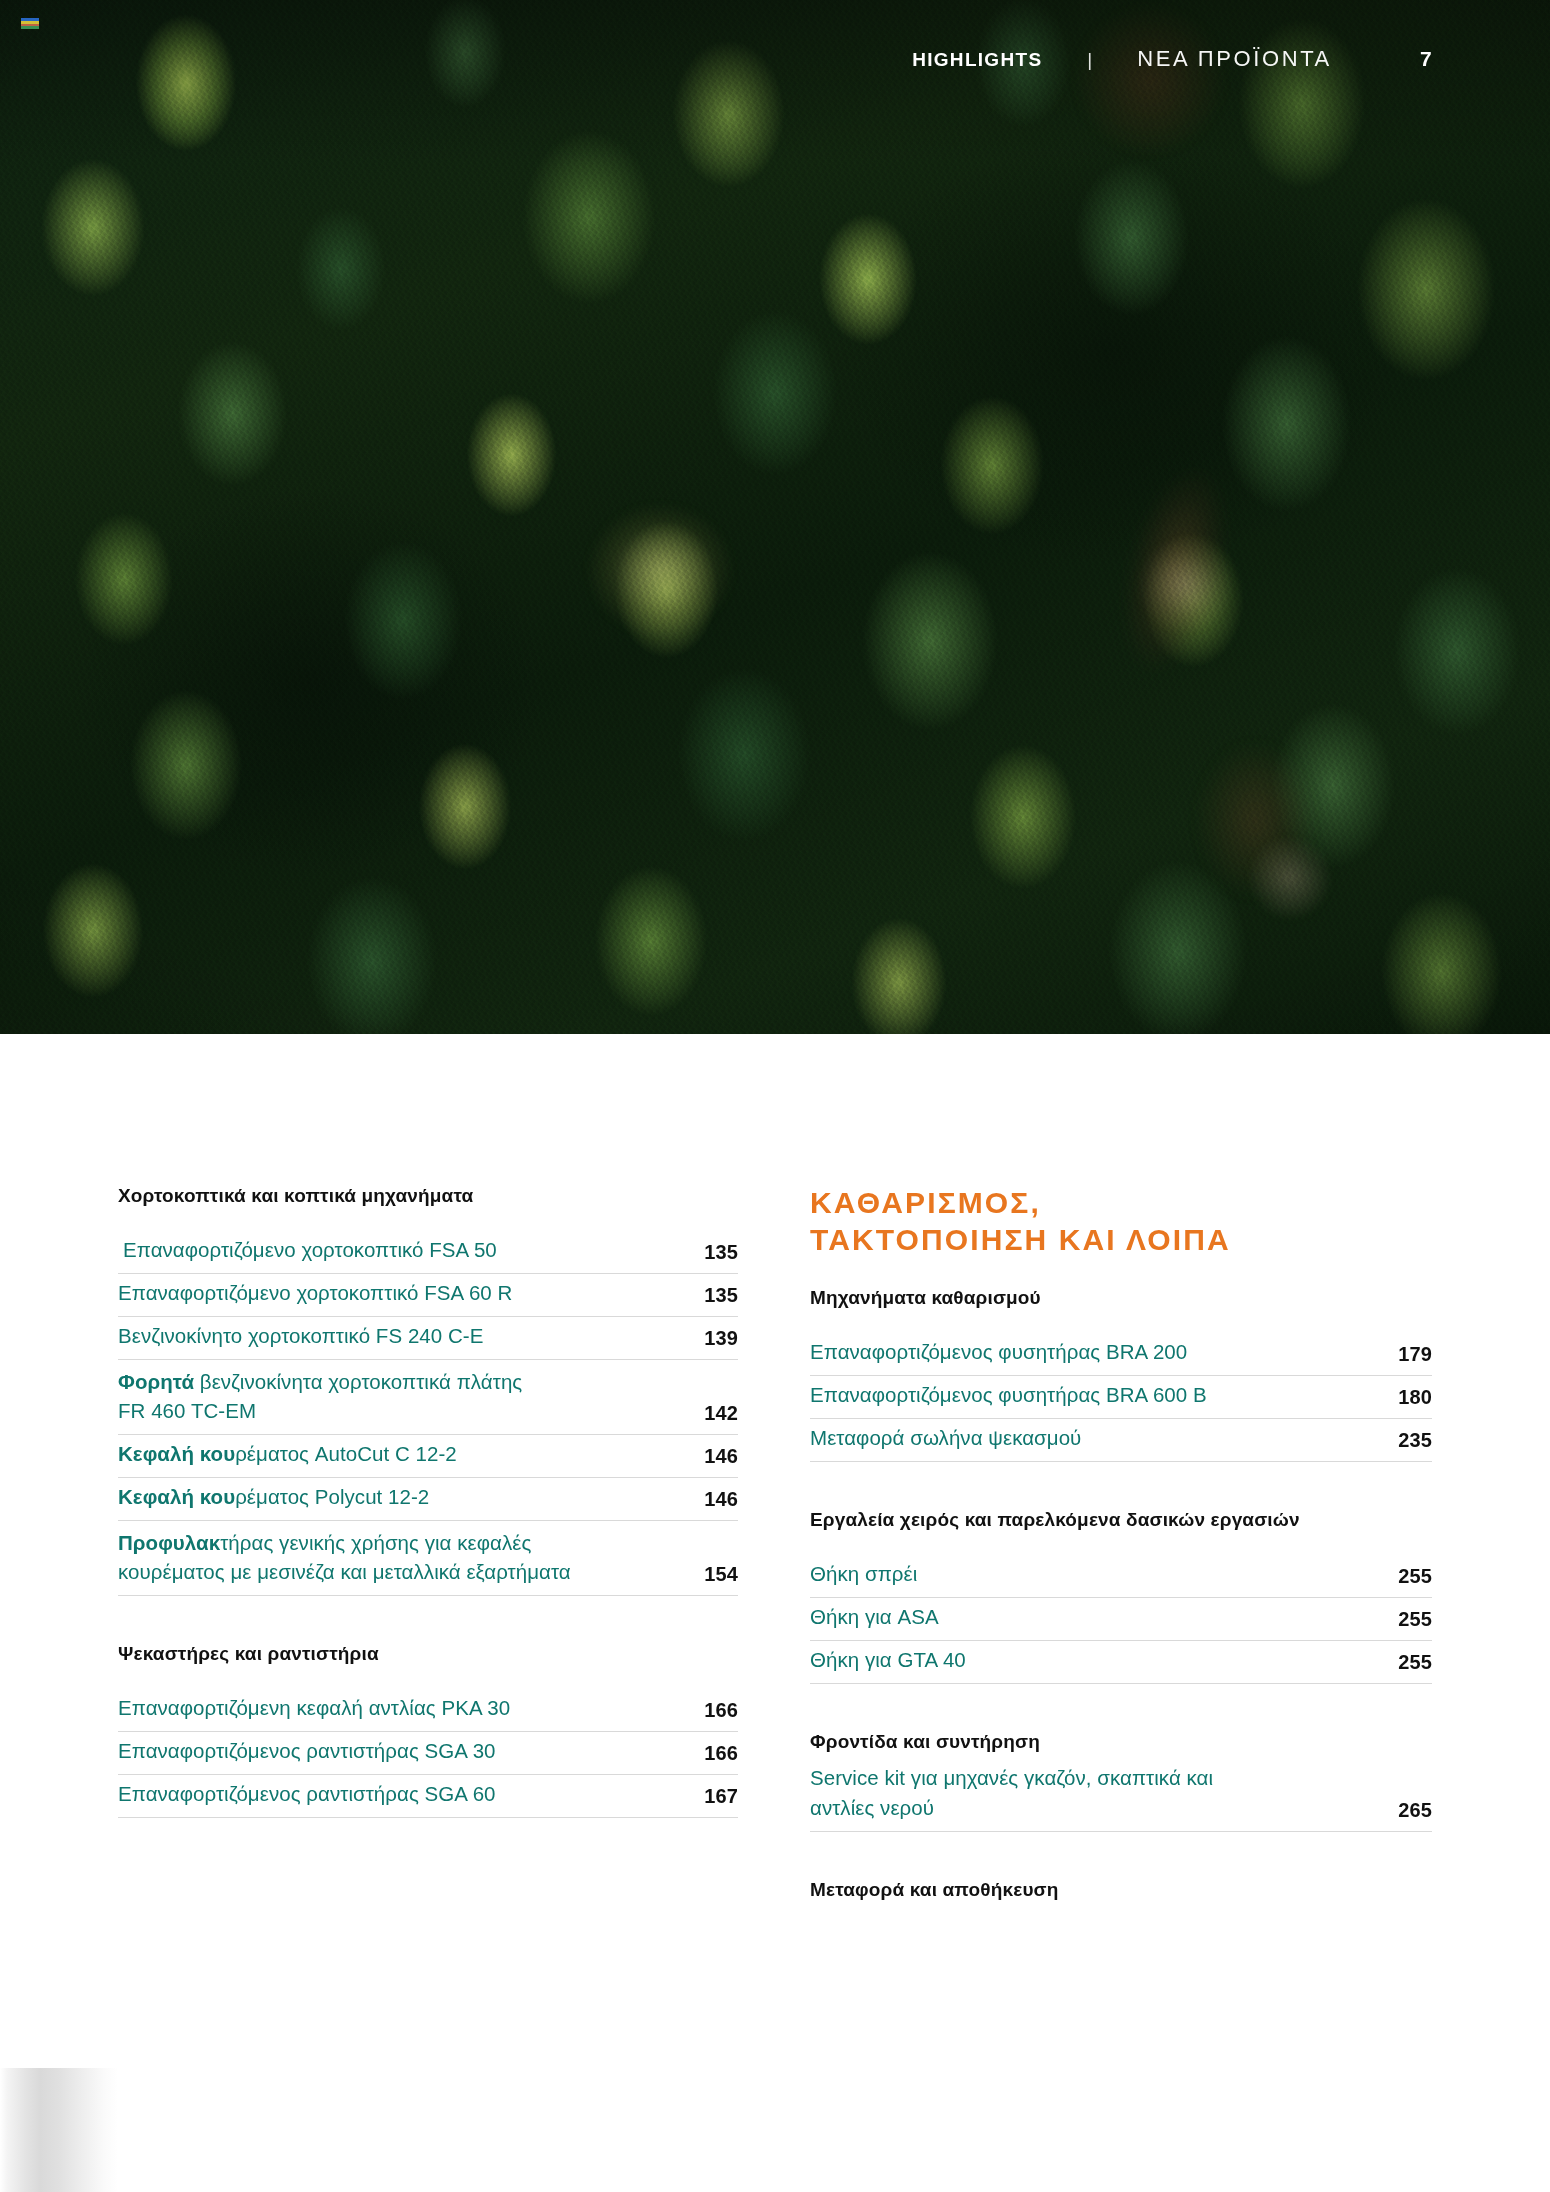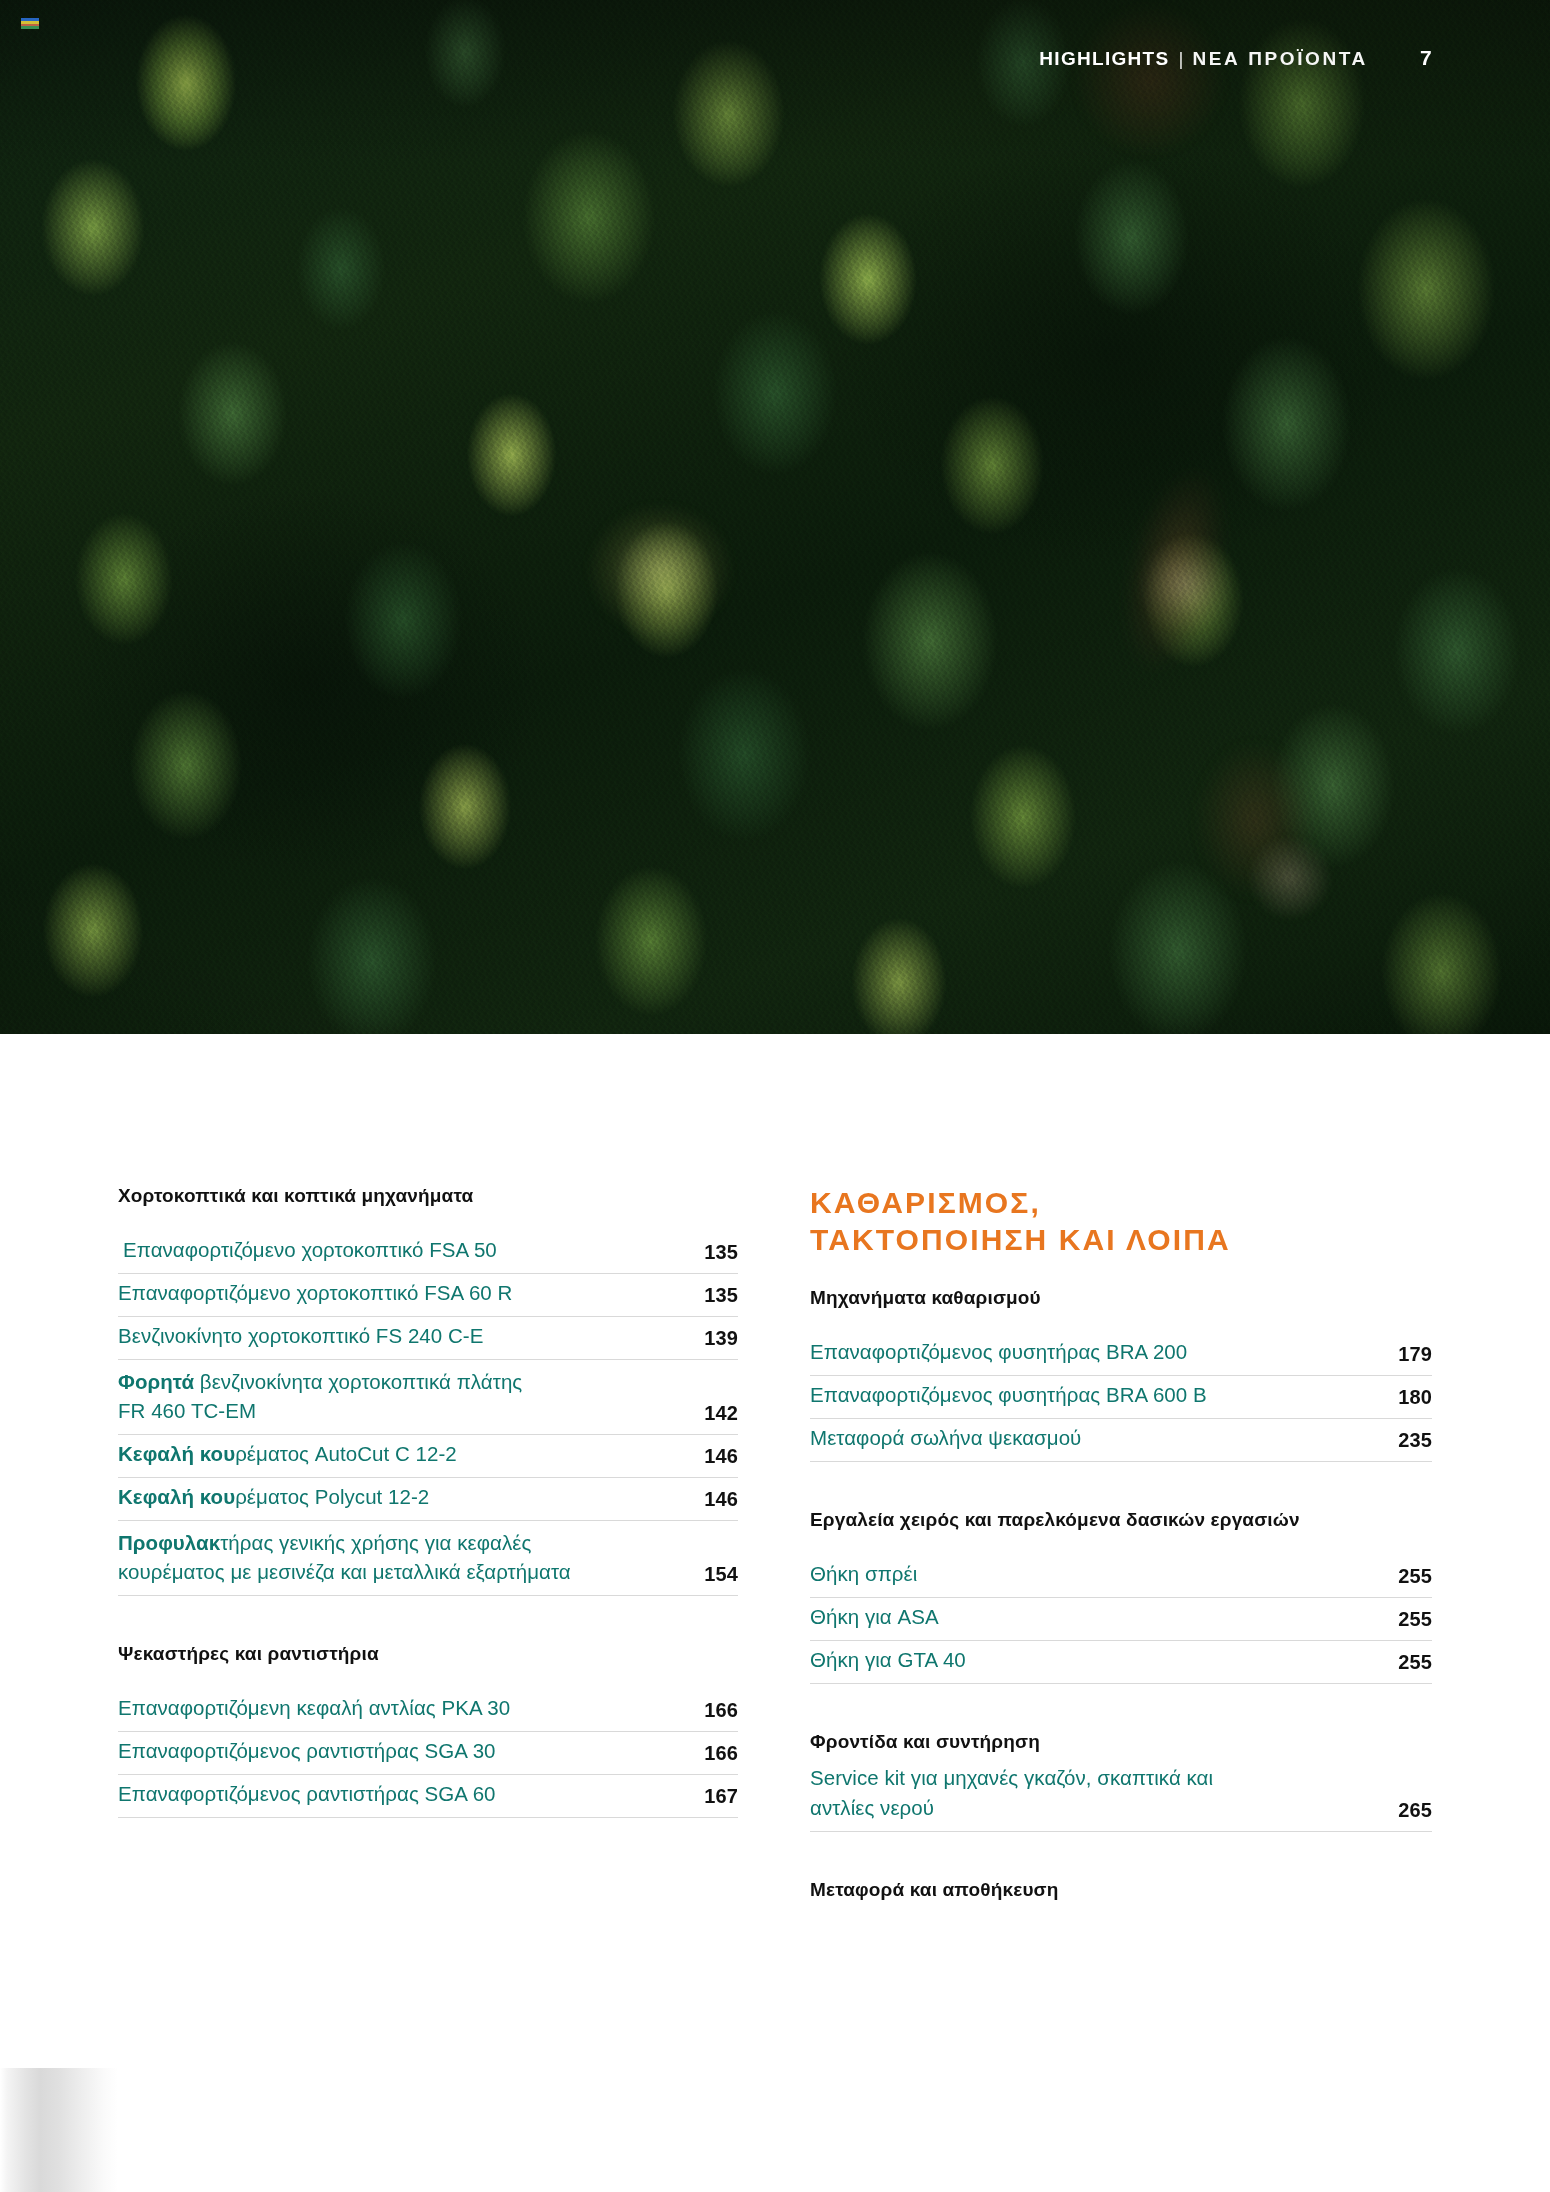--- a/index.html
+++ b/index.html
@@ -164,35 +164,36 @@
   
   .running-header {
     position: absolute;
     right: 118px;
     top: 46px;
     z-index: 4;
     display: flex;
     align-items: baseline;
     color: #ffffff;
     white-space: nowrap;
+    gap: 36px;
   }
   .rh-highlights {
     font-size: 19px;
     font-weight: 700;
     letter-spacing: 1.3px;
   }
   .rh-sep {
     font-size: 19px;
     font-weight: 300;
     margin: 0 9px;
     opacity: .88;
   }
   .rh-sub {
-    font-size: 19px;
-    font-weight: 700;
+    font-size: 22px;
+    font-weight: 400;
     letter-spacing: 2.6px;
     opacity: .96;
   }
   .rh-page {
     font-size: 21px;
     font-weight: 700;
     margin-left: 52px;
     letter-spacing: .4px;
   }
 

